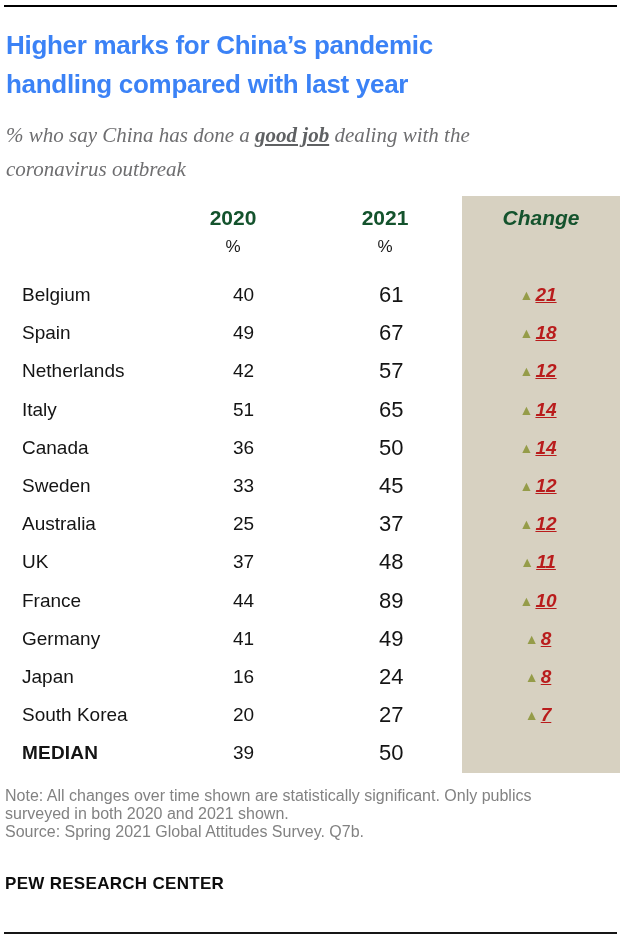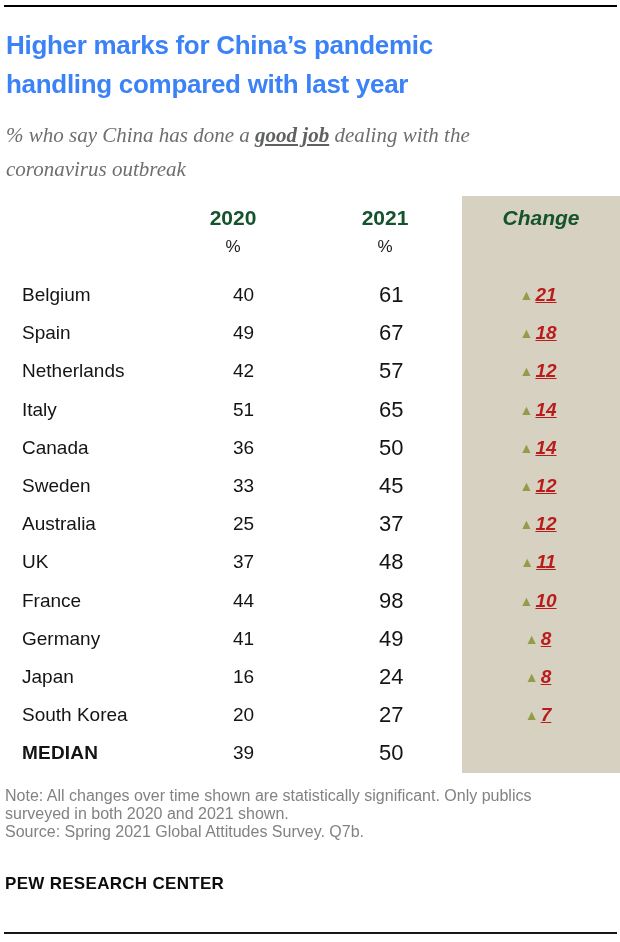--- a/index.html
+++ b/index.html
@@ -149,21 +149,21 @@
       <div class="c-2021">48</div>
       <div class="c-change">
         <span class="tri">▲</span>
         <span class="chg-num">11</span>
       </div>
     </div>
 
     <div class="trow">
       <div class="c-label">France</div>
       <div class="c-2020">44</div>
-      <div class="c-2021">98</div>
+      <div class="c-2021">89</div>
       <div class="c-change">
         <span class="tri">▲</span>
         <span class="chg-num">10</span>
       </div>
     </div>
 
     <div class="trow">
       <div class="c-label">Germany</div>
       <div class="c-2020">41</div>
       <div class="c-2021">49</div>

